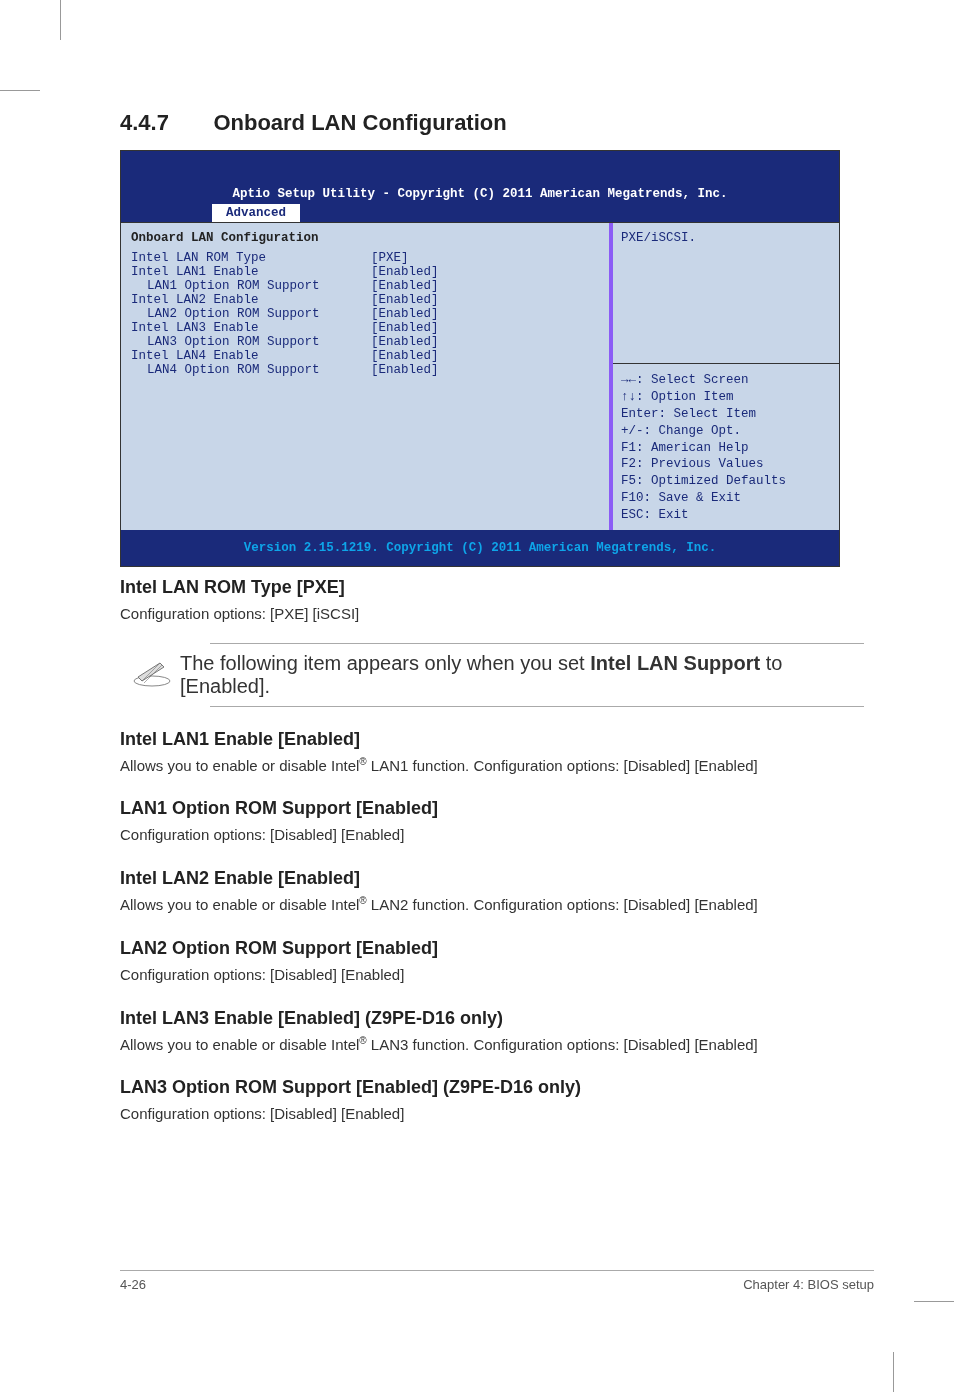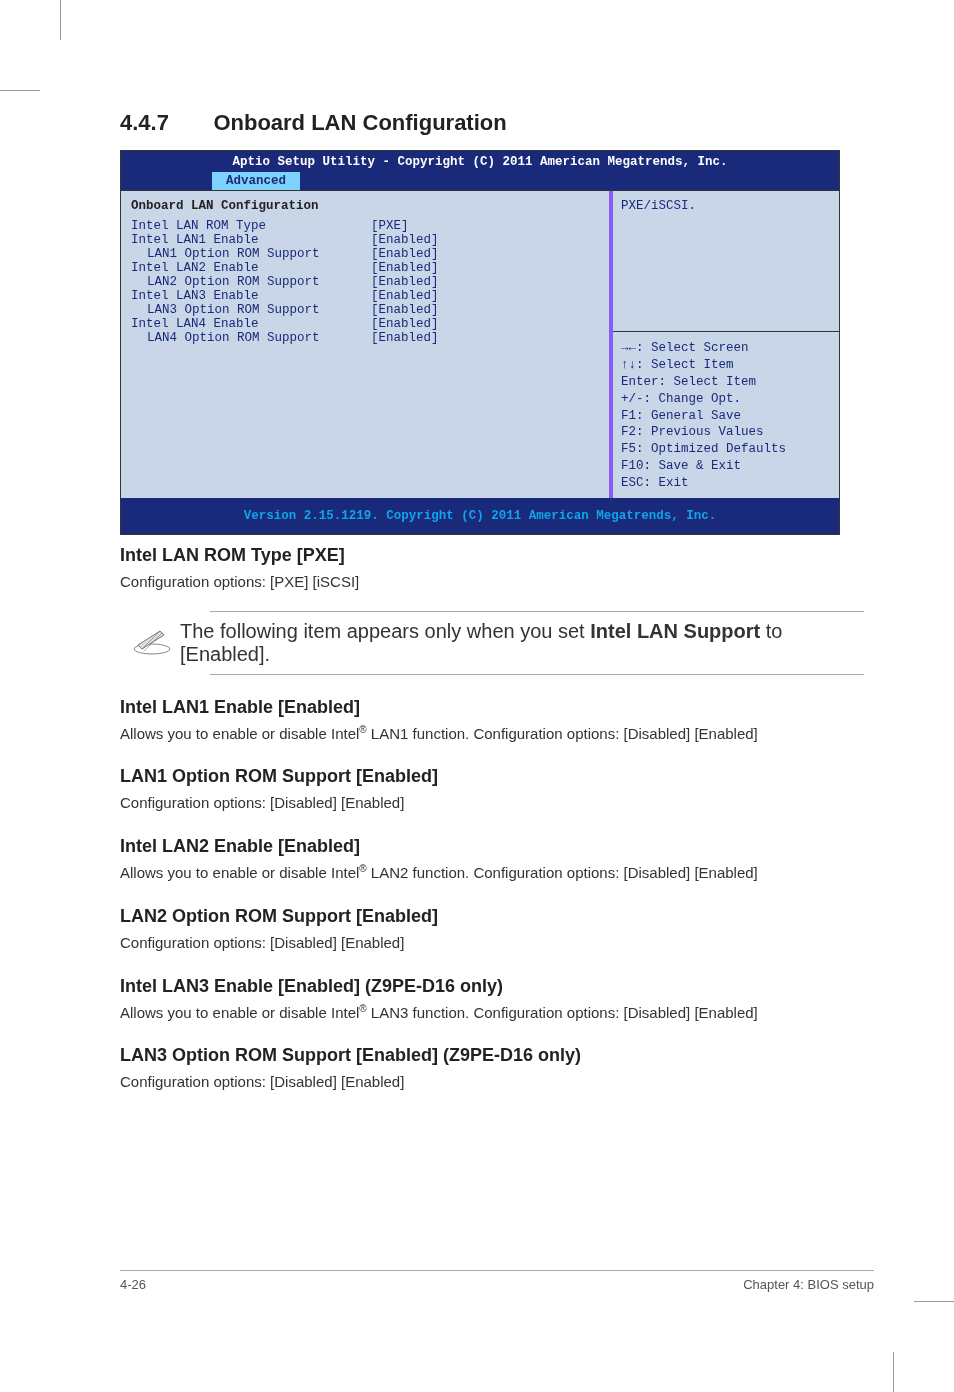--- a/index.html
+++ b/index.html
@@ -8,22 +8,22 @@
   .crop-tl-h { position: absolute; top: 90px; left: 0; width: 40px; height: 1px; background: #999; }
   .crop-tl-v { position: absolute; top: 0; left: 60px; width: 1px; height: 40px; background: #999; }
   .crop-br-h { position: absolute; bottom: 90px; right: 0; width: 40px; height: 1px; background: #999; }
   .crop-br-v { position: absolute; bottom: 0; right: 60px; width: 1px; height: 40px; background: #999; }
 
   .sec-num { font-size: 22px; font-weight: bold; color: #222; display: inline-block; margin-right: 40px; }
   .sec-title { font-size: 22px; font-weight: bold; color: #222; display: inline-block; }
 
   .bios-box { margin-top: 14px; border: 1px solid #333; width: 720px; font-family: "Courier New", monospace; font-size: 12.5px; }
   .bios-top { background: #1a2a7a; color: #fff; padding: 2px 0 0 0; }
-  .bios-top-title { text-align: center; padding: 2px 0; font-weight: bold; }
-  .bios-tab { display: inline-block; background: #7dd3fc; color: #1a2a7a; padding: 2px 14px; margin-left: 90px; border: 1px solid #1a2a7a; border-bottom: none; font-weight: bold; }
+  .bios-top-title { text-align: center; padding: 2px 0; font-weight: bold; margin-top: 32px; }
+  .bios-tab { display: inline-block; background: #ffffff; color: #1a2a7a; padding: 2px 14px; margin-left: 90px; border: 1px solid #1a2a7a; border-bottom: none; font-weight: bold; }
   .bios-body { display: flex; background: #c8d6e8; border-top: 1px solid #333; }
   .bios-left { flex: 1; padding: 8px 10px 60px 10px; color: #1a2a7a; }
   .bios-right { width: 230px; border-left: 4px solid #8b5cf6; display: flex; flex-direction: column; }
   .bios-right-top { flex: 1; padding: 8px 8px; color: #1a2a7a; min-height: 140px; }
   .bios-right-bot { border-top: 1px solid #333; padding: 8px 8px 6px 8px; color: #1a2a7a; line-height: 1.35; }
   .bios-row { display: flex; }
   .bios-label { width: 240px; }
   .bios-label-indent { width: 240px; padding-left: 16px; }
   .bios-val { }
   .bios-heading { color: #222; font-weight: bold; padding-bottom: 6px; }
@@ -103,24 +103,24 @@
             <div class="bios-row">
               <div class="bios-label-indent">LAN4 Option ROM Support</div>
               <div class="bios-val">[Enabled]</div>
             </div>
           </div>
       </div>
       <div class="bios-right">
         <div class="bios-right-top">PXE/iSCSI.</div>
         <div class="bios-right-bot" id="bios-keys">
             <div>→←: Select Screen</div>
-            <div>↑↓:  Select Item</div>
+            <div>↑↓:  Option Item</div>
             <div>Enter: Select Item</div>
             <div>+/-: Change Opt.</div>
-            <div>F1: General Save</div>
+            <div>F1: American Help</div>
             <div>F2: Previous Values</div>
             <div>F5: Optimized Defaults</div>
             <div>F10: Save &amp; Exit</div>
             <div>ESC: Exit</div>
           </div>
       </div>
     </div>
     <div class="bios-footer">Version 2.15.1219. Copyright (C) 2011 American Megatrends, Inc.</div>
   </div>
 

